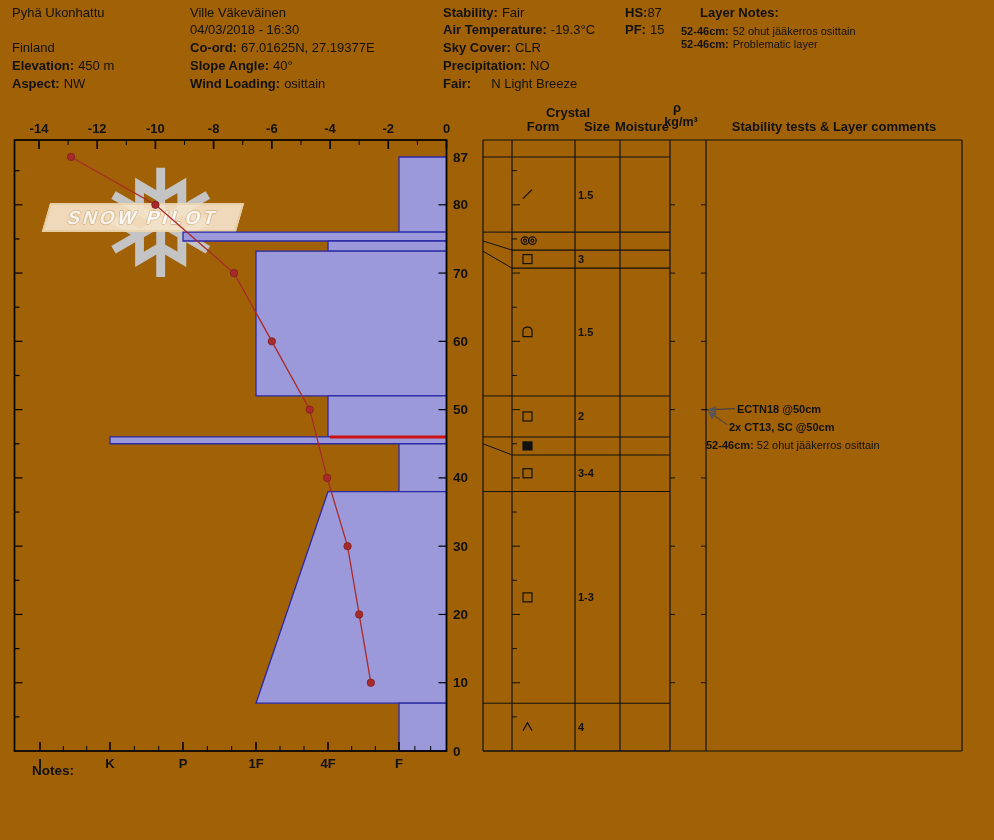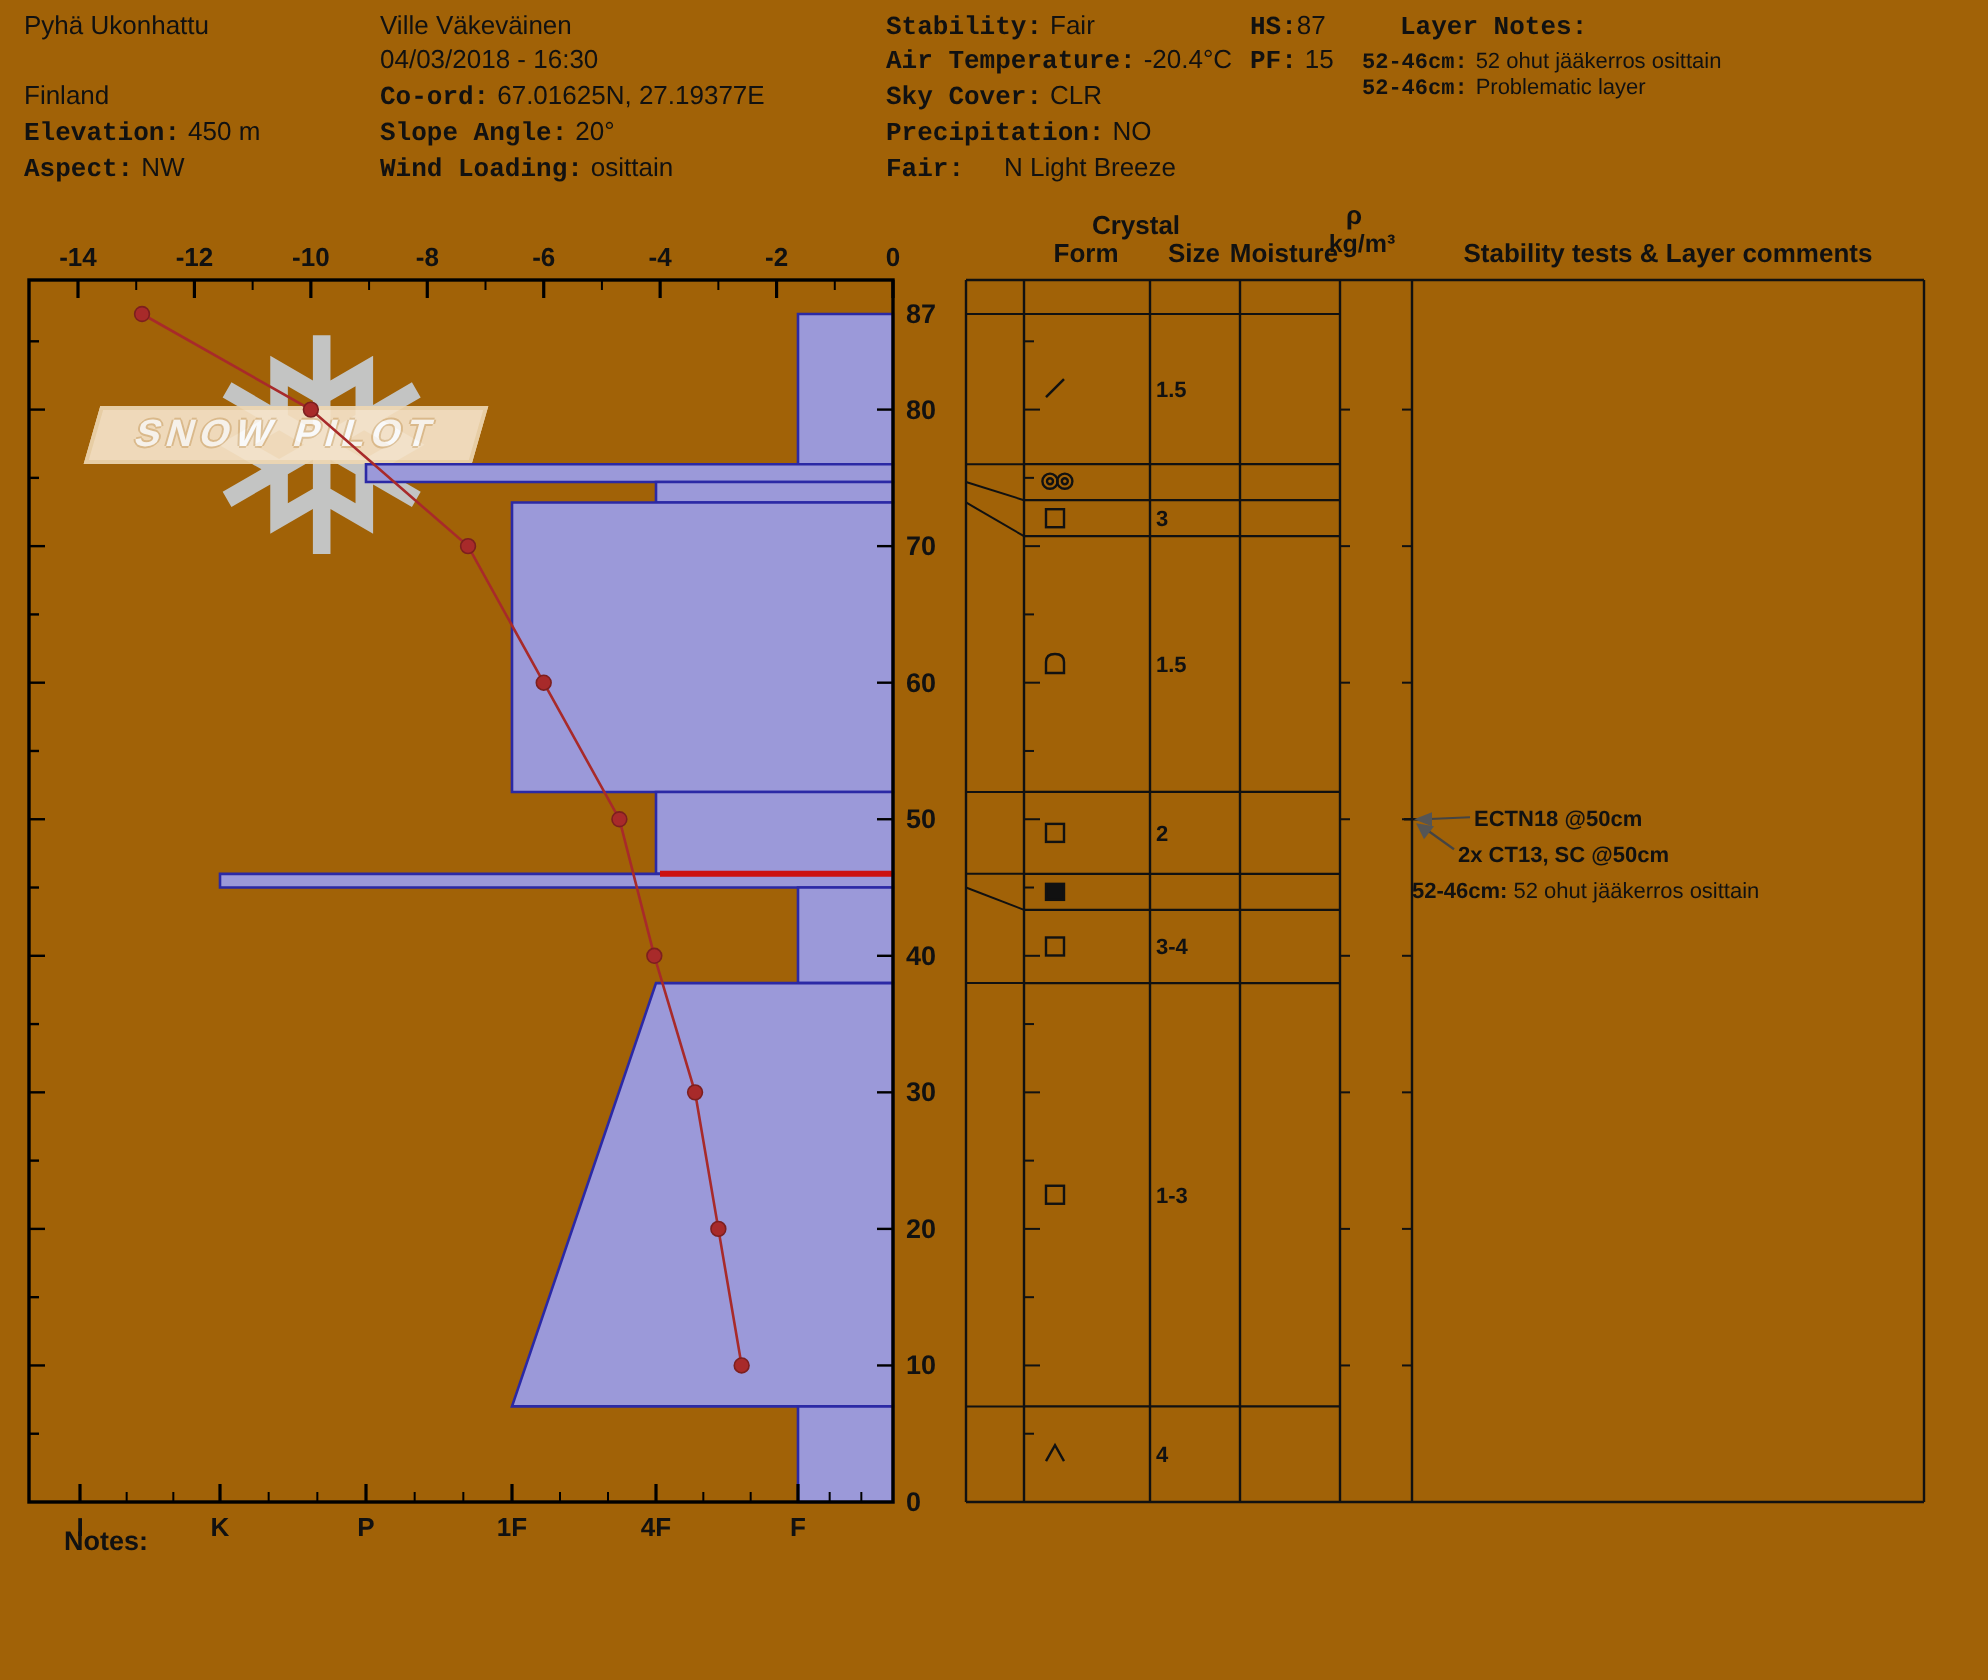--- a/index.html
+++ b/index.html
@@ -1,19 +1,19 @@
 <!DOCTYPE html>
 <html><head>
 <meta charset="utf-8">
 <style>
   html,body{margin:0;padding:0;background:#fff;}
   .page{position:relative;width:994px;height:840px;background:#a16207;overflow:hidden;
         font-family:"Liberation Sans","DejaVu Sans",sans-serif;color:#111;padding-left:47px;}
   .h{position:absolute;font-size:13px;line-height:15px;white-space:nowrap;}
-  .h .b{font-weight:bold;font-family:Liberation Mono, monospace;}
+  .h .b{font-weight:bold;}
   .h .v{margin-left:4px;}
   .small{font-size:11px;}
   .wm-flake{position:absolute;left:98px;top:150px;font-size:150px;line-height:1;
             color:#c9d6e4;opacity:.85;z-index:0;}
   .wm-banner{position:absolute;left:46px;top:203px;width:190px;height:25px;z-index:0;
              transform:skewX(-16deg);background:#f6e4ca;border:2px solid #eed7b2;opacity:.92;
              display:flex;align-items:center;justify-content:center;}
   .wm-banner span{font-size:19px;font-weight:bold;letter-spacing:3px;color:#fefefe;
              text-shadow:-1px 0 #dfc197,1px 0 #dfc197,0 -1px #dfc197,0 1px #dfc197;}
   svg{position:absolute;left:0;top:0;z-index:1;}
@@ -25,25 +25,25 @@
 <div class="page">
 
   <div class="h" style="left:12px;top:5px"><span>Pyhä Ukonhattu</span></div>
   <div class="h" style="left:12px;top:40px"><span>Finland</span></div>
   <div class="h" style="left:12px;top:58px"><span class="b">Elevation:</span><span class="v">450 m</span></div>
   <div class="h" style="left:12px;top:76px"><span class="b">Aspect:</span><span class="v">NW</span></div>
 
   <div class="h" style="left:190px;top:5px"><span>Ville Väkeväinen</span></div>
   <div class="h" style="left:190px;top:22px"><span>04/03/2018 - 16:30</span></div>
   <div class="h" style="left:190px;top:40px"><span class="b">Co-ord:</span><span class="v">67.01625N, 27.19377E</span></div>
-  <div class="h" style="left:190px;top:58px"><span class="b">Slope Angle:</span><span class="v">20°</span></div>
+  <div class="h" style="left:190px;top:58px"><span class="b">Slope Angle:</span><span class="v">40°</span></div>
   <div class="h" style="left:190px;top:76px"><span class="b">Wind Loading:</span><span class="v">osittain</span></div>
 
   <div class="h" style="left:443px;top:5px"><span class="b">Stability:</span><span class="v">Fair</span></div>
-  <div class="h" style="left:443px;top:22px"><span class="b">Air Temperature:</span><span class="v">-20.4°C</span></div>
+  <div class="h" style="left:443px;top:22px"><span class="b">Air Temperature:</span><span class="v">-19.3°C</span></div>
   <div class="h" style="left:443px;top:40px"><span class="b">Sky Cover:</span><span class="v">CLR</span></div>
   <div class="h" style="left:443px;top:58px"><span class="b">Precipitation:</span><span class="v">NO</span></div>
   <div class="h" style="left:443px;top:76px"><span class="b">Fair:</span><span class="v" style="margin-left:20px">N Light Breeze</span></div>
 
   <div class="h" style="left:625px;top:5px"><span class="b">HS:</span><span>87</span></div>
   <div class="h" style="left:625px;top:22px"><span class="b">PF:</span><span class="v">15</span></div>
 
   <div class="h" style="left:700px;top:5px"><span class="b">Layer Notes:</span></div>
   <div class="h small" style="left:681px;top:24px"><span class="b">52-46cm:</span><span class="v">52 ohut jääkerros osittain</span></div>
   <div class="h small" style="left:681px;top:37px"><span class="b">52-46cm:</span><span class="v">Problematic layer</span></div>

